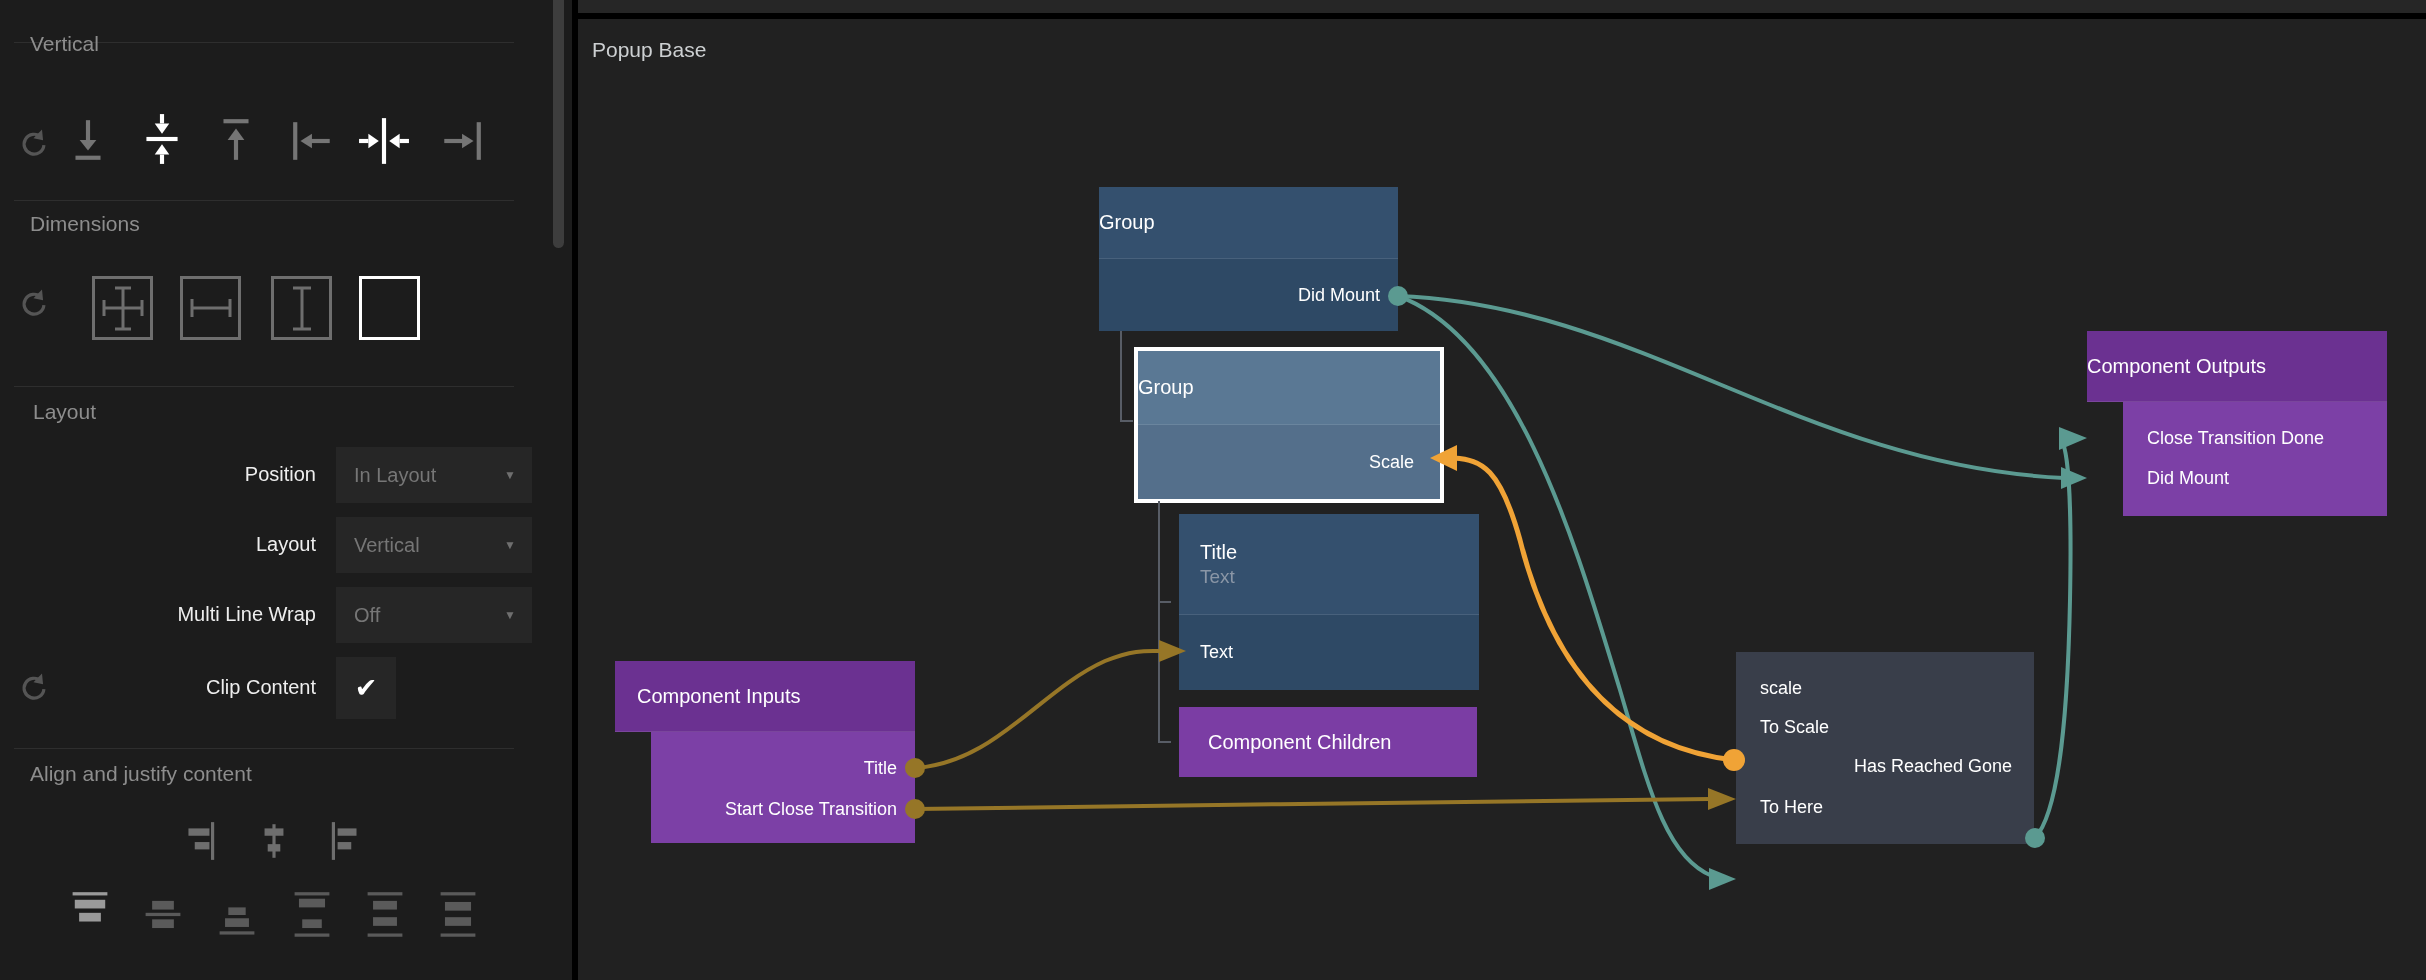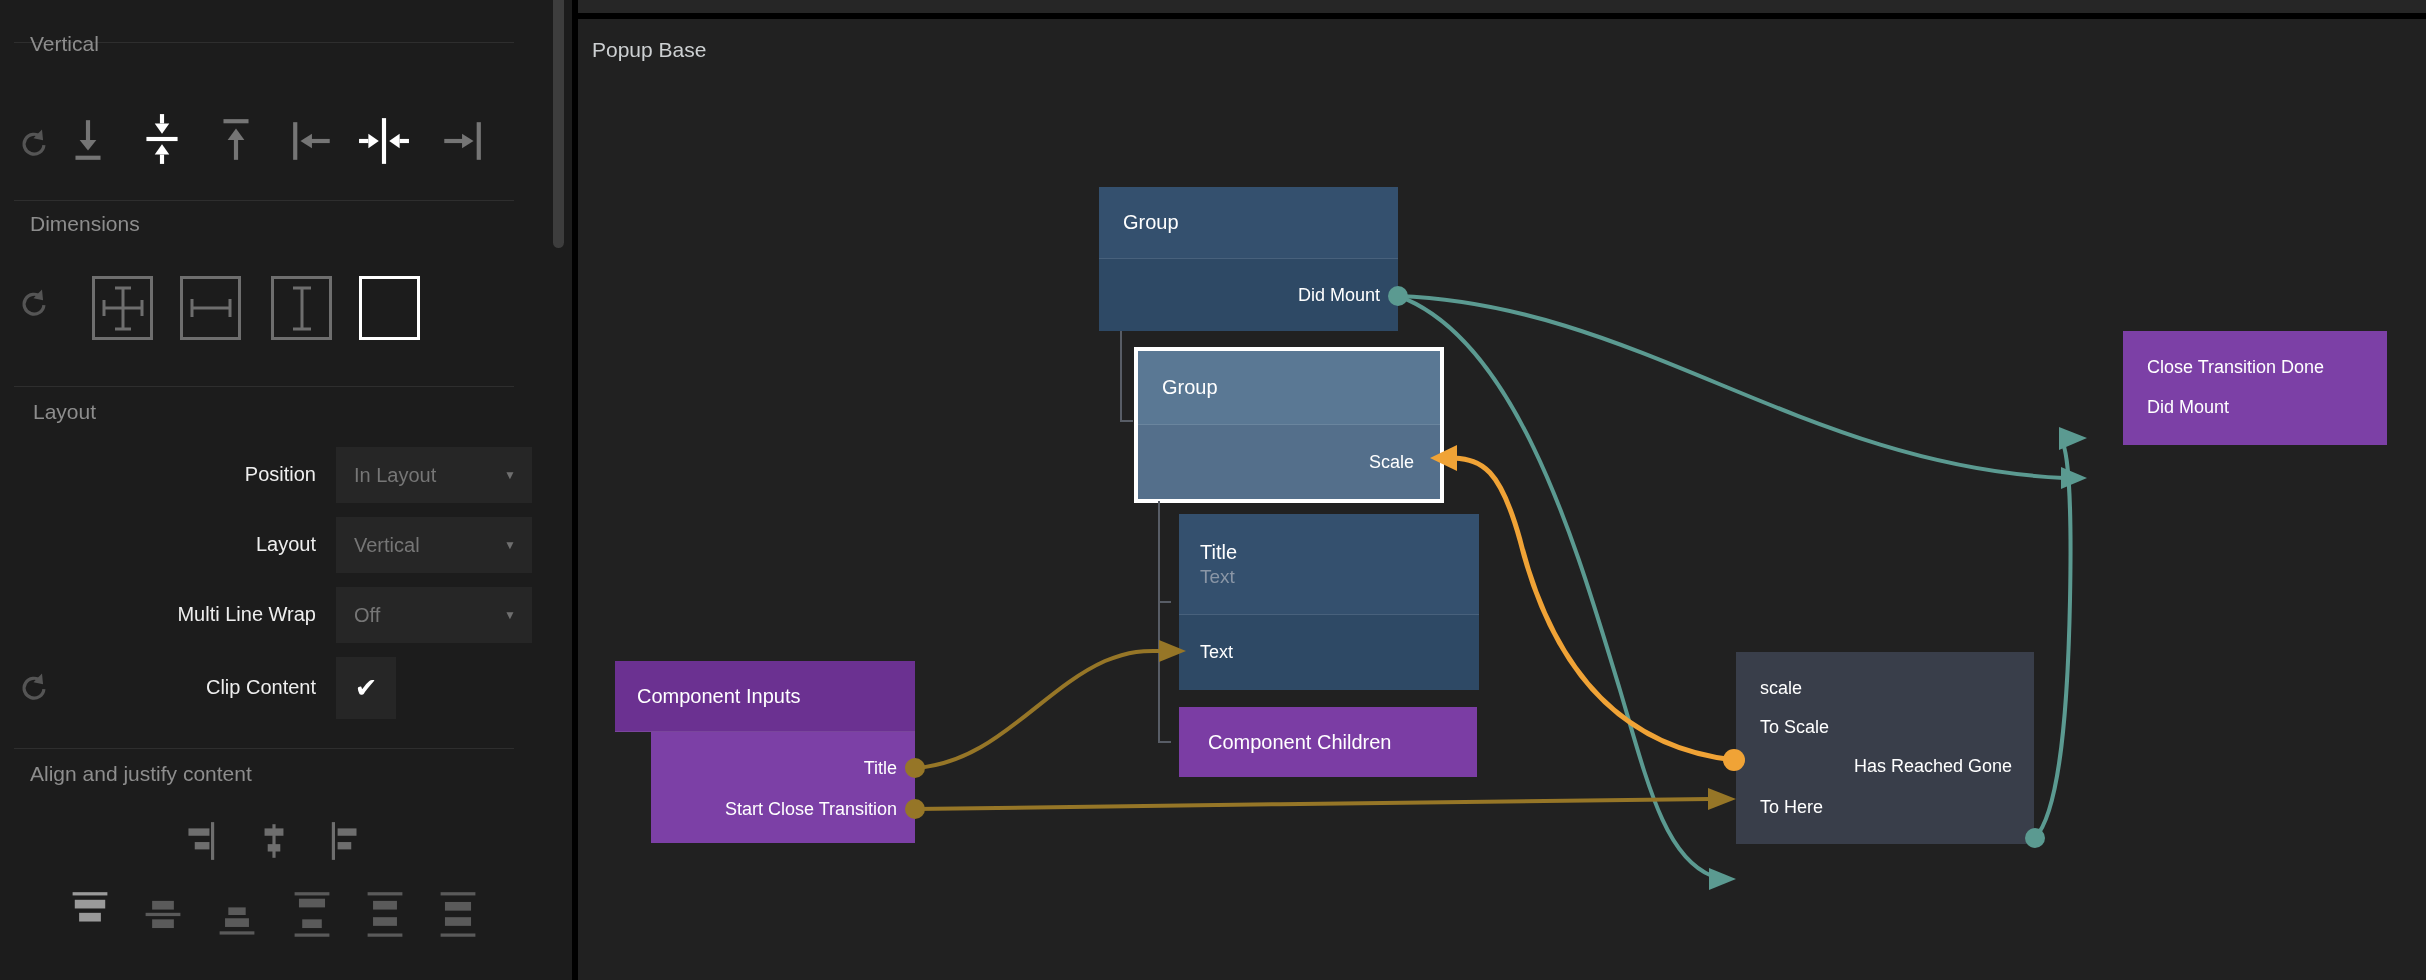--- a/index.html
+++ b/index.html
@@ -21,21 +21,21 @@
   #sidebar-scrollbar{ position:absolute; left:553px; top:-8px; width:11px; height:256px; background:#3d3d3d; border-radius:6px; }
   #panel-divider{ position:absolute; left:572px; top:0; width:6px; height:980px; background:#000; }
 
   
   #canvas-topbar{ position:absolute; left:578px; top:0; right:0; height:13px; background:#262626; }
   #canvas-topline{ position:absolute; left:578px; top:13px; right:0; height:6px; background:#000; }
   #canvas-title{ position:absolute; left:592px; top:38px; color:#cdd0d2; font-size:21px; }
 
   
   .node{ position:absolute; color:#fff; }
-  .node-header{ display:flex; align-items:center; padding-left:24px; font-size:20px; border-bottom:1px solid rgba(255,255,255,0.10); }
+  .node-header{ display:flex; align-items:center; font-size:20px; border-bottom:1px solid rgba(255,255,255,0.10); }
   .node-body{ position:relative; }
   .port{ position:absolute; font-size:18px; white-space:nowrap; transform:translateY(-50%); }
   .port.r{ right:18px; text-align:right; }
   .port.l{ left:24px; }
 
   .blue  .node-header{ background:var(--node_blue_header,#34506e); }
   .blue  .node-body  { background:var(--node_blue_body,#2e4965); }
   .bluesel .node-header{ background:var(--node_blue_sel_header,#5a7894); }
   .bluesel .node-body  { background:var(--node_blue_sel_body,#546f8b); }
   .purple .node-header{ background:var(--node_purple_header,#6b3191); }
@@ -329,20 +329,21 @@
 <div class="node slate" id="node-states">
   <div class="node-body">
     <div class="port l" style="top:36px">scale</div>
     <div class="port l" style="top:75px">To Scale</div>
     <div class="port r" style="top:114px">Has Reached Gone</div>
     <div class="port l" style="top:155px">To Here</div>
   </div>
 </div>
 
 <div class="node purple" id="node-coutputs">
+  <div class="node-header">Component Outputs</div>
   <div class="node-body">
     <div class="port l" style="top:36px">Close Transition Done</div>
     <div class="port l" style="top:76px">Did Mount</div>
   </div>
 </div>
 
 <svg id="wires" viewBox="0 0 2426 980">
 
   <path d="M1121,331 L1121,421 L1133,421" fill="none" stroke-width="2" stroke="#585d66"></path>
   <path d="M1159,501 L1159,742 L1171,742 M1159,602 L1171,602" fill="none" stroke-width="2" stroke="#585d66"></path>

